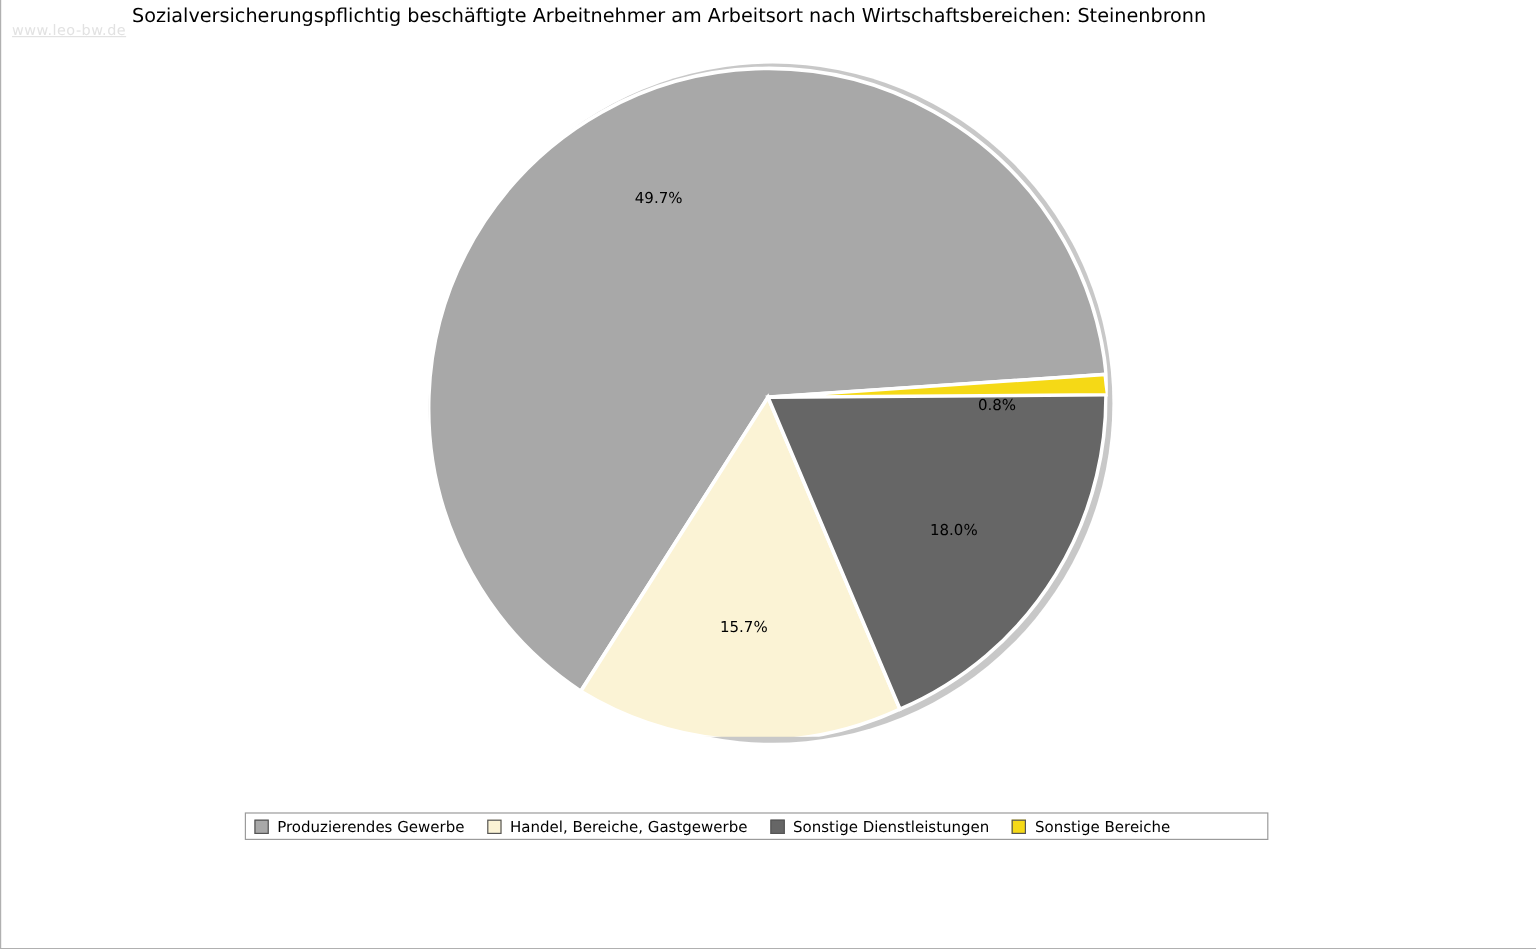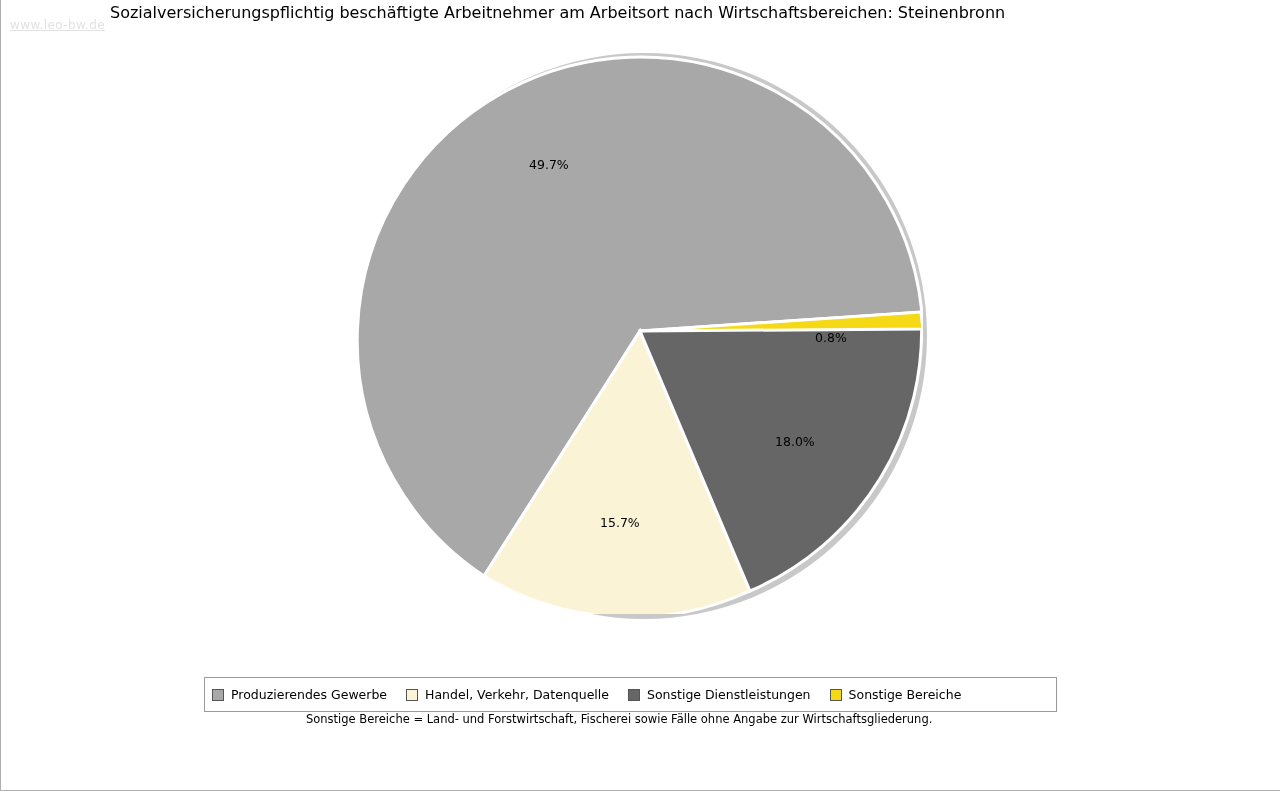--- a/index.html
+++ b/index.html
@@ -84,21 +84,21 @@
     font-size: 12.5px;
     color: #000000;
     font-family: "DejaVu Sans", sans-serif;
     white-space: nowrap;
   }
   .legend {
     position: absolute;
     left: 204px;
     top: 677px;
     width: 853px;
-    height: 35px;
+    height: 23px;
     border: 1px solid #9b9b9b;
     background: #ffffff;
     box-sizing: border-box;
     display: flex;
     align-items: center;
     padding-left: 7px;
   }
   .legend-item {
     display: flex;
     align-items: center;
@@ -162,29 +162,28 @@
     <div class="pct-label" style="left:458px; top:282px;">0.8%</div>
   </div>
 
   <div class="legend">
     <div class="legend-item">
       <span class="legend-swatch" style="background:#a8a8a8;"></span>
       <span class="legend-label">Produzierendes Gewerbe</span>
     </div>
     <div class="legend-item">
       <span class="legend-swatch" style="background:#fbf3d5;"></span>
-      <span class="legend-label">Handel, Verkehr, Datenquelle</span>
+      <span class="legend-label">Handel, Bereiche, Gastgewerbe</span>
     </div>
     <div class="legend-item">
       <span class="legend-swatch" style="background:#666666;"></span>
       <span class="legend-label">Sonstige Dienstleistungen</span>
     </div>
     <div class="legend-item">
       <span class="legend-swatch" style="background:#f5d916;"></span>
       <span class="legend-label">Sonstige Bereiche</span>
     </div>
   </div>
 
   <div class="footnotes">
-    <div>Sonstige Bereiche = Land- und Forstwirtschaft, Fischerei sowie Fälle ohne Angabe zur Wirtschaftsgliederung.</div>
   </div>
 
 </div>
 
 </body></html>

